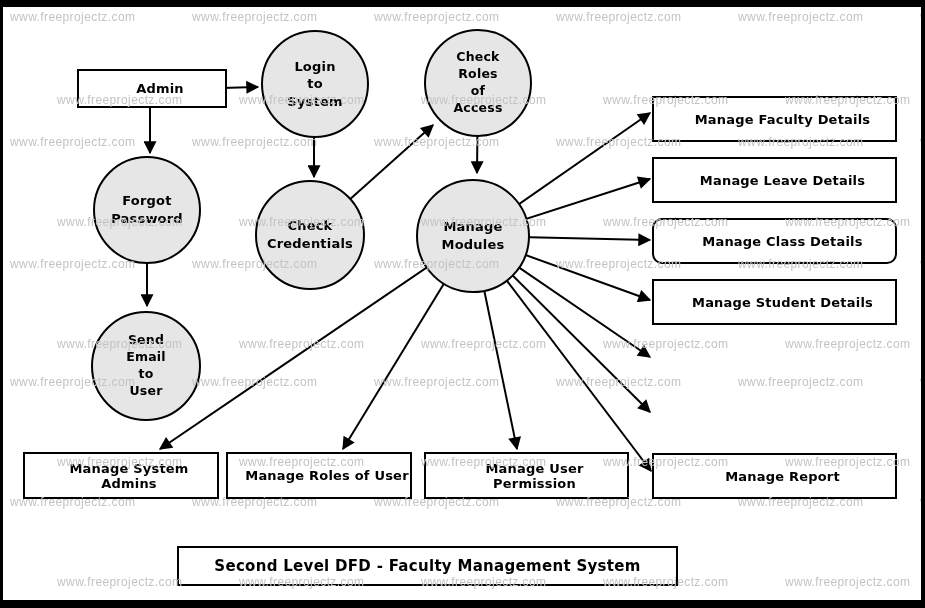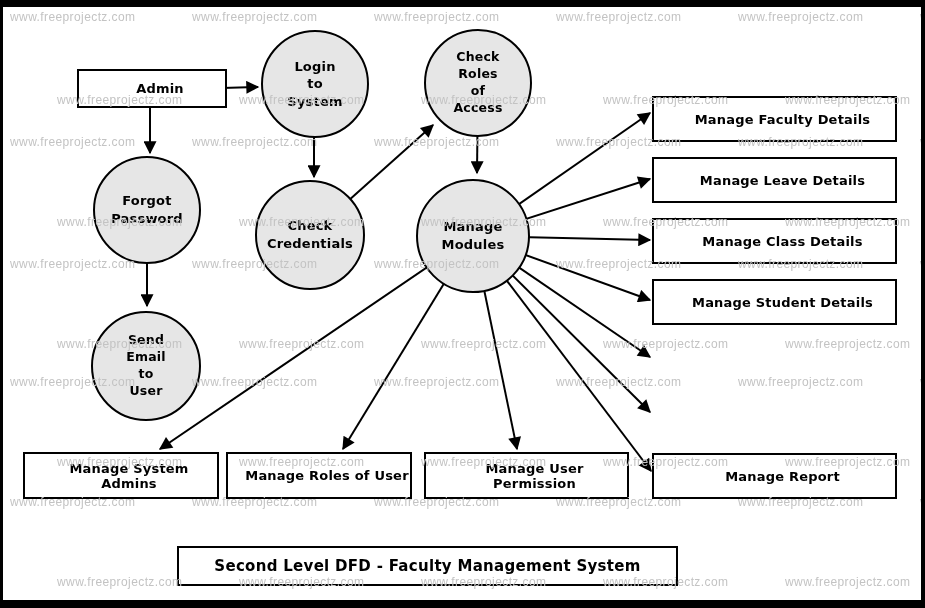--- a/index.html
+++ b/index.html
@@ -70,21 +70,21 @@
 Credentials</div>
   <div class="node process" style="left:416px;top:179px;width:114px;height:114px;">Manage
 Modules</div>
   <div class="node process" style="left:91px;top:311px;width:110px;height:110px;font-size:12.5px;">Send
 Email
 to
 User</div>
 
   <div class="node entity" style="left:652px;top:96px;width:245px;height:46px;">Manage Faculty Details</div>
   <div class="node entity" style="left:652px;top:157px;width:245px;height:46px;">Manage Leave Details</div>
-  <div class="node entity" style="left:652px;top:218px;width:245px;height:46px;">Manage Class Details</div>
+  <div class="node entity" style="left:652px;top:218px;width:245px;height:46px;border-radius:10px;">Manage Class Details</div>
   <div class="node entity" style="left:652px;top:279px;width:245px;height:46px;">Manage Student Details</div>
   <div class="node entity" style="left:652px;top:453px;width:245px;height:46px;">Manage Report</div>
 
   <div class="node entity" style="left:23px;top:452px;width:196px;height:47px;">Manage System Admins</div>
   <div class="node entity" style="left:226px;top:452px;width:186px;height:47px;">Manage Roles of User</div>
   <div class="node entity" style="left:424px;top:452px;width:205px;height:47px;">Manage User Permission</div>
 
   <div class="node title-box" style="left:177px;top:538px;width:501px;height:40px;margin-top:8px;">Second Level DFD - Faculty Management System</div>
 
   <div id="watermark-layer">

